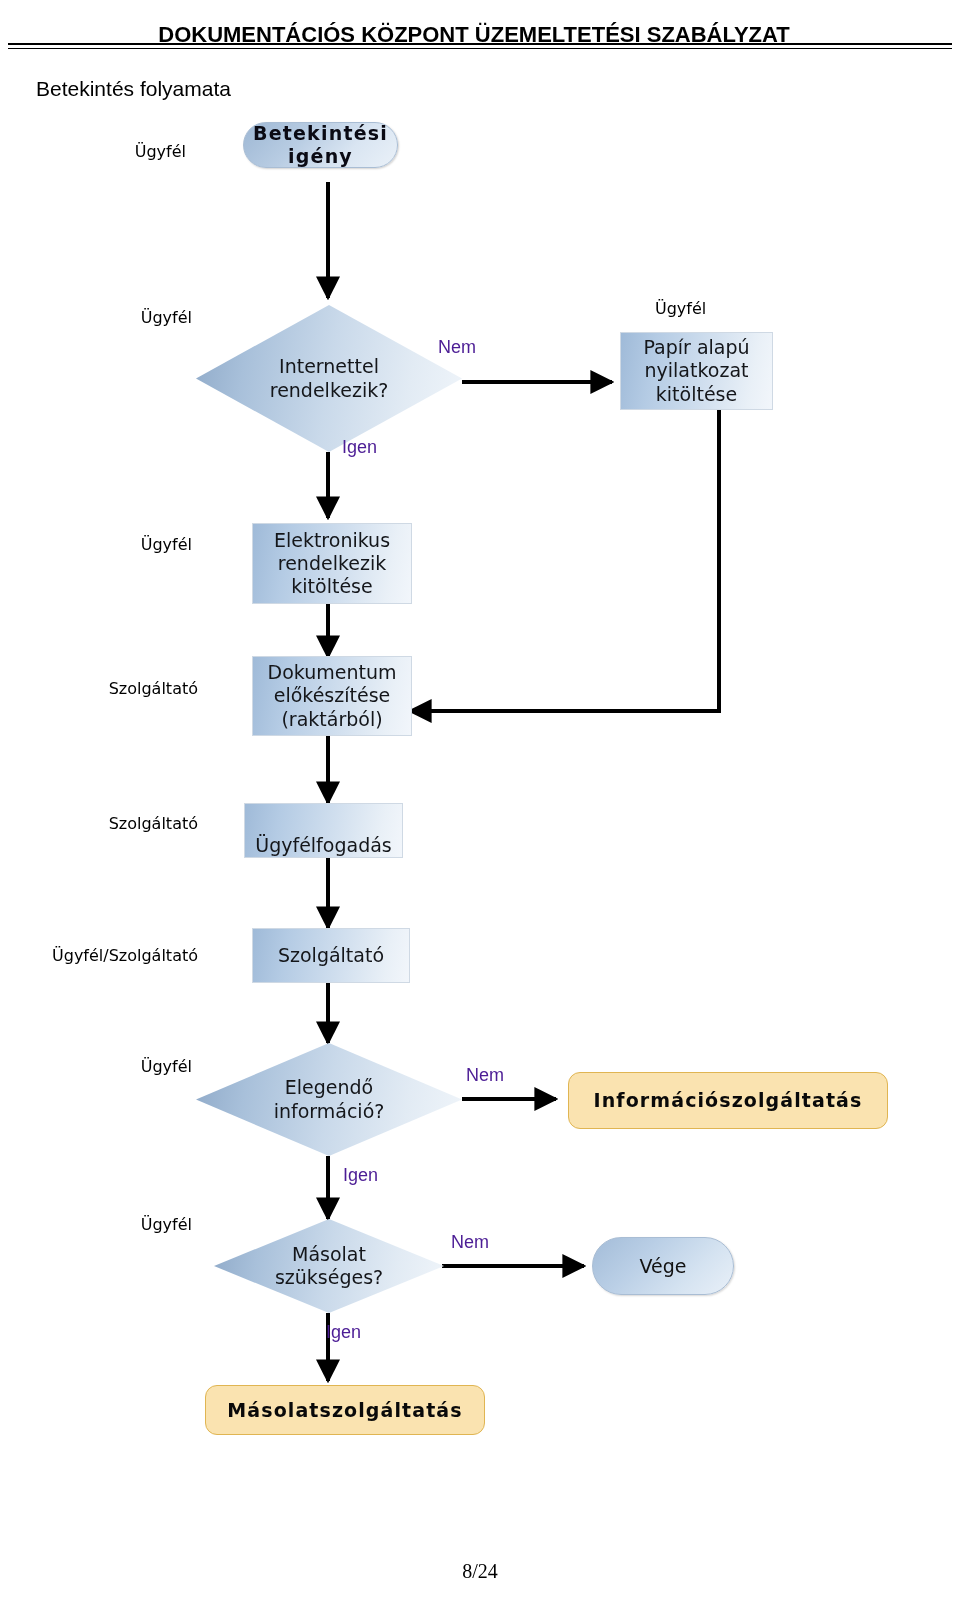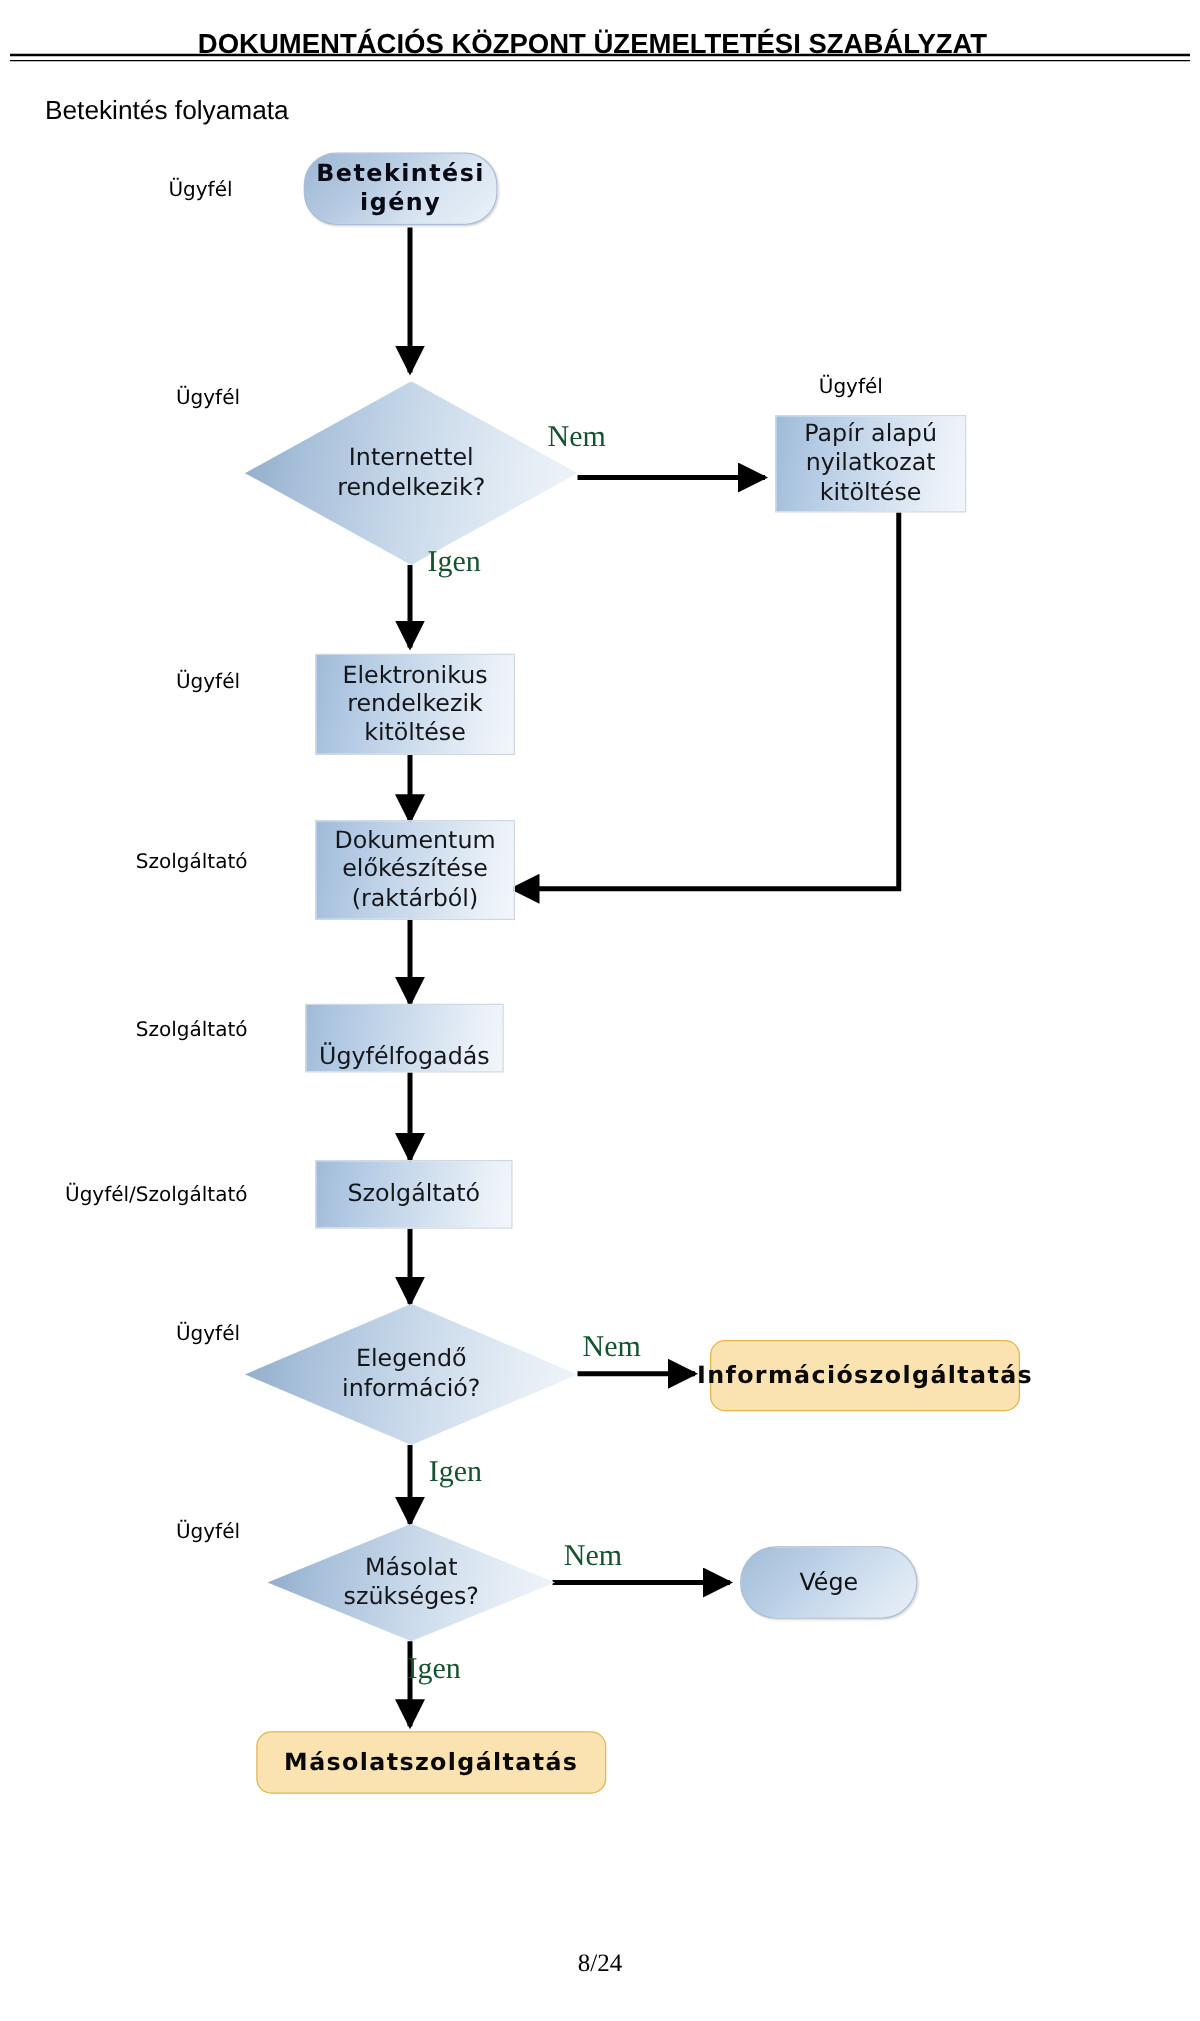--- a/index.html
+++ b/index.html
@@ -151,24 +151,24 @@
     font-size: 16px;
     font-weight: 400;
     color: #000000;
     white-space: nowrap;
     text-align: right;
   }
 
   
   .edge-label {
     position: absolute;
-    font-family: Liberation Serif, serif;
-    font-size: 24px;
-    font-weight: 400;
-    color: #14532d;
+    font-family: Liberation Sans, sans-serif;
+    font-size: 18px;
+    font-weight: 400;
+    color: #4c1d95;
     white-space: nowrap;
   }
 
   
   #page-footer {
     position: absolute;
     left: 0; top: 1560px;
     width: 960px;
     text-align: center;
     font-family: "Liberation Serif", serif;
@@ -217,21 +217,21 @@
 
       <line x1="328" y1="1156" x2="328" y2="1219" marker-end="url(#arrow)"></line>
 
       <line x1="442" y1="1266" x2="584" y2="1266" marker-end="url(#arrow)"></line>
 
       <line x1="328" y1="1313" x2="328" y2="1381" marker-end="url(#arrow)"></line>
     </g>
   </svg>
 
   <div class="role-label" style="left:104px; top:142px; width:82px;">Ügyfél</div>
-  <div class="node terminator-start" style="left:243px; top:122px; width:155px; height:58px;">
+  <div class="node terminator-start" style="left:243px; top:122px; width:155px; height:46px;">
     <span class="node-text">Betekintési igény</span>
   </div>
 
   <div class="role-label" style="left:110px; top:308px; width:82px;">Ügyfél</div>
   <div class="node decision" style="left:196px; top:305px; width:266px; height:147px;">
     <span class="node-text" style="max-width:165px;">Internettel rendelkezik?</span>
   </div>
   <div class="edge-label" style="left:438px; top:337px;">Nem</div>
   <div class="edge-label" style="left:342px; top:437px;">Igen</div>
 
@@ -260,21 +260,21 @@
     <span class="node-text">Szolgáltató</span>
   </div>
 
   <div class="role-label" style="left:110px; top:1057px; width:82px;">Ügyfél</div>
   <div class="node decision" style="left:196px; top:1043px; width:266px; height:113px;">
     <span class="node-text" style="max-width:160px;">Elegendő információ?</span>
   </div>
   <div class="edge-label" style="left:466px; top:1065px;">Nem</div>
   <div class="edge-label" style="left:343px; top:1165px;">Igen</div>
 
-  <div class="node output-box" style="left:568px; top:1072px; width:248px; height:57px;">
+  <div class="node output-box" style="left:568px; top:1072px; width:320px; height:57px;">
     <span class="node-text">Információszolgáltatás</span>
   </div>
 
   <div class="role-label" style="left:110px; top:1215px; width:82px;">Ügyfél</div>
   <div class="node decision" style="left:214px; top:1219px; width:230px; height:94px;">
     <span class="node-text" style="max-width:140px;">Másolat szükséges?</span>
   </div>
   <div class="edge-label" style="left:451px; top:1232px;">Nem</div>
   <div class="edge-label" style="left:326px; top:1322px;">Igen</div>
 

